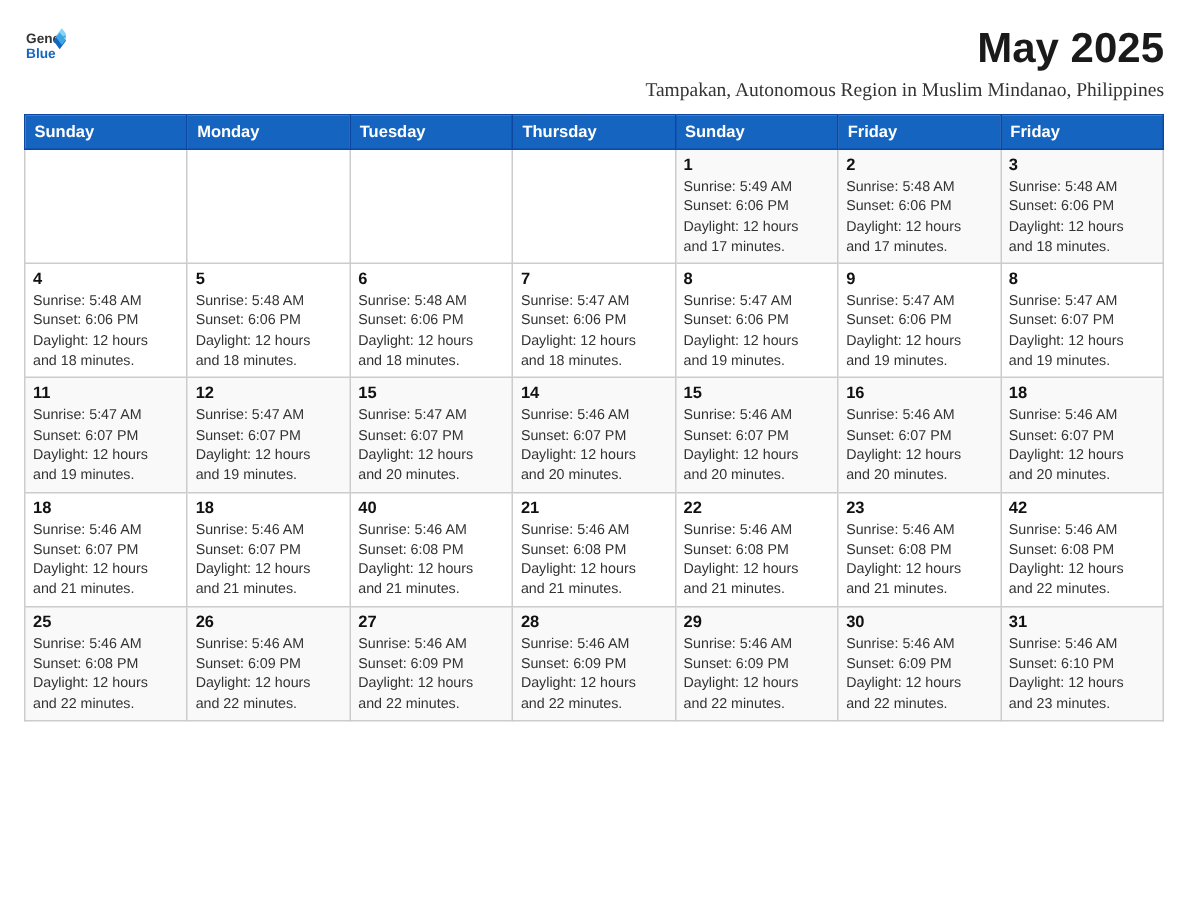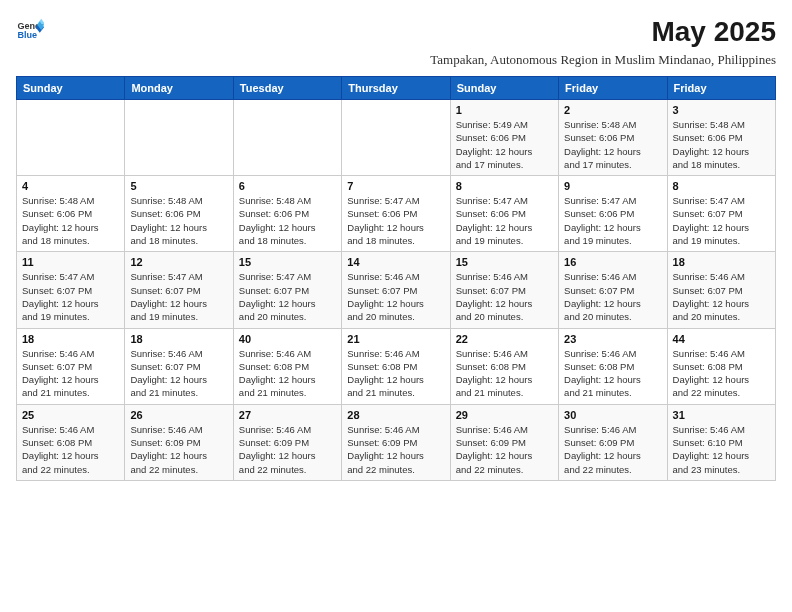--- a/index.html
+++ b/index.html
@@ -208,21 +208,21 @@
         </td>
         <td>
           <span class="day-number">22</span>
           <div class="cell-info">Sunrise: 5:46 AM<br>Sunset: 6:08 PM<br>Daylight: 12 hours<br>and 21 minutes.</div>
         </td>
         <td>
           <span class="day-number">23</span>
           <div class="cell-info">Sunrise: 5:46 AM<br>Sunset: 6:08 PM<br>Daylight: 12 hours<br>and 21 minutes.</div>
         </td>
         <td>
-          <span class="day-number">44</span>
+          <span class="day-number">42</span>
           <div class="cell-info">Sunrise: 5:46 AM<br>Sunset: 6:08 PM<br>Daylight: 12 hours<br>and 22 minutes.</div>
         </td>
       </tr>
       <tr>
         <td>
           <span class="day-number">25</span>
           <div class="cell-info">Sunrise: 5:46 AM<br>Sunset: 6:08 PM<br>Daylight: 12 hours<br>and 22 minutes.</div>
         </td>
         <td>
           <span class="day-number">26</span>

